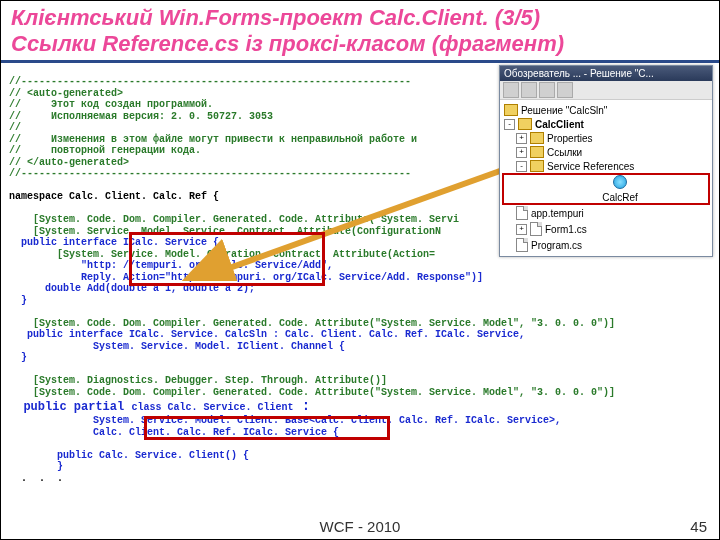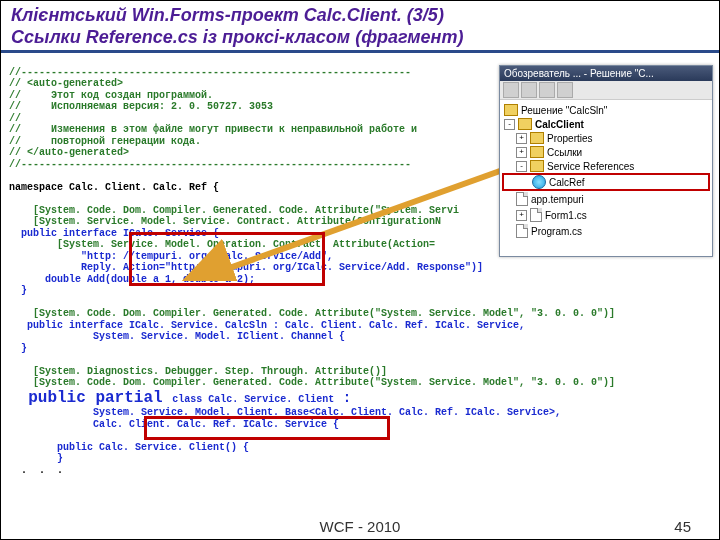--- a/index.html
+++ b/index.html
@@ -12,24 +12,24 @@
     overflow: hidden;
     position: relative;
     border: 1px solid #000;
     box-sizing: border-box;
   }
   .title-bar {
     padding: 4px 10px 2px 10px;
     border-bottom: 3px solid #2a4a8a;
   }
   .title-line {
-    font-size: 18px;
+    font-size: 22px;
     font-weight: bold;
     font-style: italic;
-    color: #4c1d95;
+    color: #ec4899;
     line-height: 1.2;
   }
   .title-line .kw1 { font-style: italic; }
   .title-line .kw2 { font-style: italic; }
   .code-area {
     padding: 2px 8px 0 8px;
     font-family: "Courier New", monospace;
     font-size: 10px;
     line-height: 1.15;
     color: #2a7a2a;
@@ -84,20 +84,21 @@
   .tree-item.l1 { padding-left: 14px; }
   .tree-item.l2 { padding-left: 28px; }
   .expander { width: 9px; height: 9px; border: 1px solid #888; font-size: 8px; line-height: 7px; text-align: center; background: #fff; }
   .folder { width: 12px; height: 10px; background: #f0d060; border: 1px solid #b08000; }
   .csfile { width: 10px; height: 12px; background: #fff; border: 1px solid #888; position: relative; }
   .csfile::after { content: ""; position: absolute; right: -1px; top: -1px; width: 4px; height: 4px; background: #ddd; border-left: 1px solid #888; border-bottom: 1px solid #888; }
   .globe { width: 12px; height: 12px; border-radius: 50%; background: radial-gradient(#8ae0ff, #20a0e0); border: 1px solid #1a6aa0; }
   .highlight-row {
     border: 2px solid #c00000;
     padding: 0 0;
+    flex-direction: column;
   }
   .red-box {
     position: absolute;
     border: 3px solid #c00000;
     z-index: 3;
     pointer-events: none;
   }
   .arrow-svg {
     position: absolute;
     z-index: 2;
@@ -107,21 +108,21 @@
     position: absolute;
     bottom: 4px;
     left: 0;
     width: 100%;
     text-align: center;
     font-size: 15px;
     color: #333;
   }
   .footer .pg {
     position: absolute;
-    right: 28px;
+    right: 12px;
     bottom: 0;
   }
 </style>
 </head>
 <body>
 
 <div class="title-bar">
   <div class="title-line">
     <span>Клієнтський </span><span class="kw1">Win.Forms</span><span>-проект </span><span class="kw2">Calc.Client.</span><span> (3/5)</span>
   </div>
@@ -152,21 +153,21 @@
 <span class="kw">      double Add(double a 1, double a 2);</span>
 <span class="kw">  }</span>
 <span></span>
 <span class="attr">    [System. Code. Dom. Compiler. Generated. Code. Attribute("System. Service. Model", "3. 0. 0. 0")]</span>
 <span class="kw">   public interface ICalc. Service. CalcSln : Calc. Client. Calc. Ref. ICalc. Service,</span>
 <span class="kw">              System. Service. Model. IClient. Channel {</span>
 <span class="kw">  }</span>
 <span></span>
 <span class="attr">    [System. Diagnostics. Debugger. Step. Through. Attribute()]</span>
 <span class="attr">    [System. Code. Dom. Compiler. Generated. Code. Attribute("System. Service. Model", "3. 0. 0. 0")]</span>
-<span class="kw" style="font-size:16px">  public partial </span><span class="type" style="font-size:10px">class Calc. Service. Client</span><span class="kw" style="font-size:14px"> :</span>
+<span class="kw" style="font-size:12px">  public partial </span><span class="type" style="font-size:10px">class Calc. Service. Client</span><span class="kw" style="font-size:14px"> :</span>
 <span class="kw">              System. Service. Model. Client. Base&lt;Calc. Client. Calc. Ref. ICalc. Service&gt;,</span>
 <span class="kw">              Calc. Client. Calc. Ref. ICalc. Service {</span>
 <span></span>
 <span class="kw">        public Calc. Service. Client() {</span>
 <span class="kw">        }</span>
 <span class="ns">  .  .  .</span>
 </div>
 
 <div class="red-box" style="top:231px; left:128px; width:190px; height:48px;"></div>
 <div class="red-box" style="top:415px; left:143px; width:240px; height:18px;"></div>

